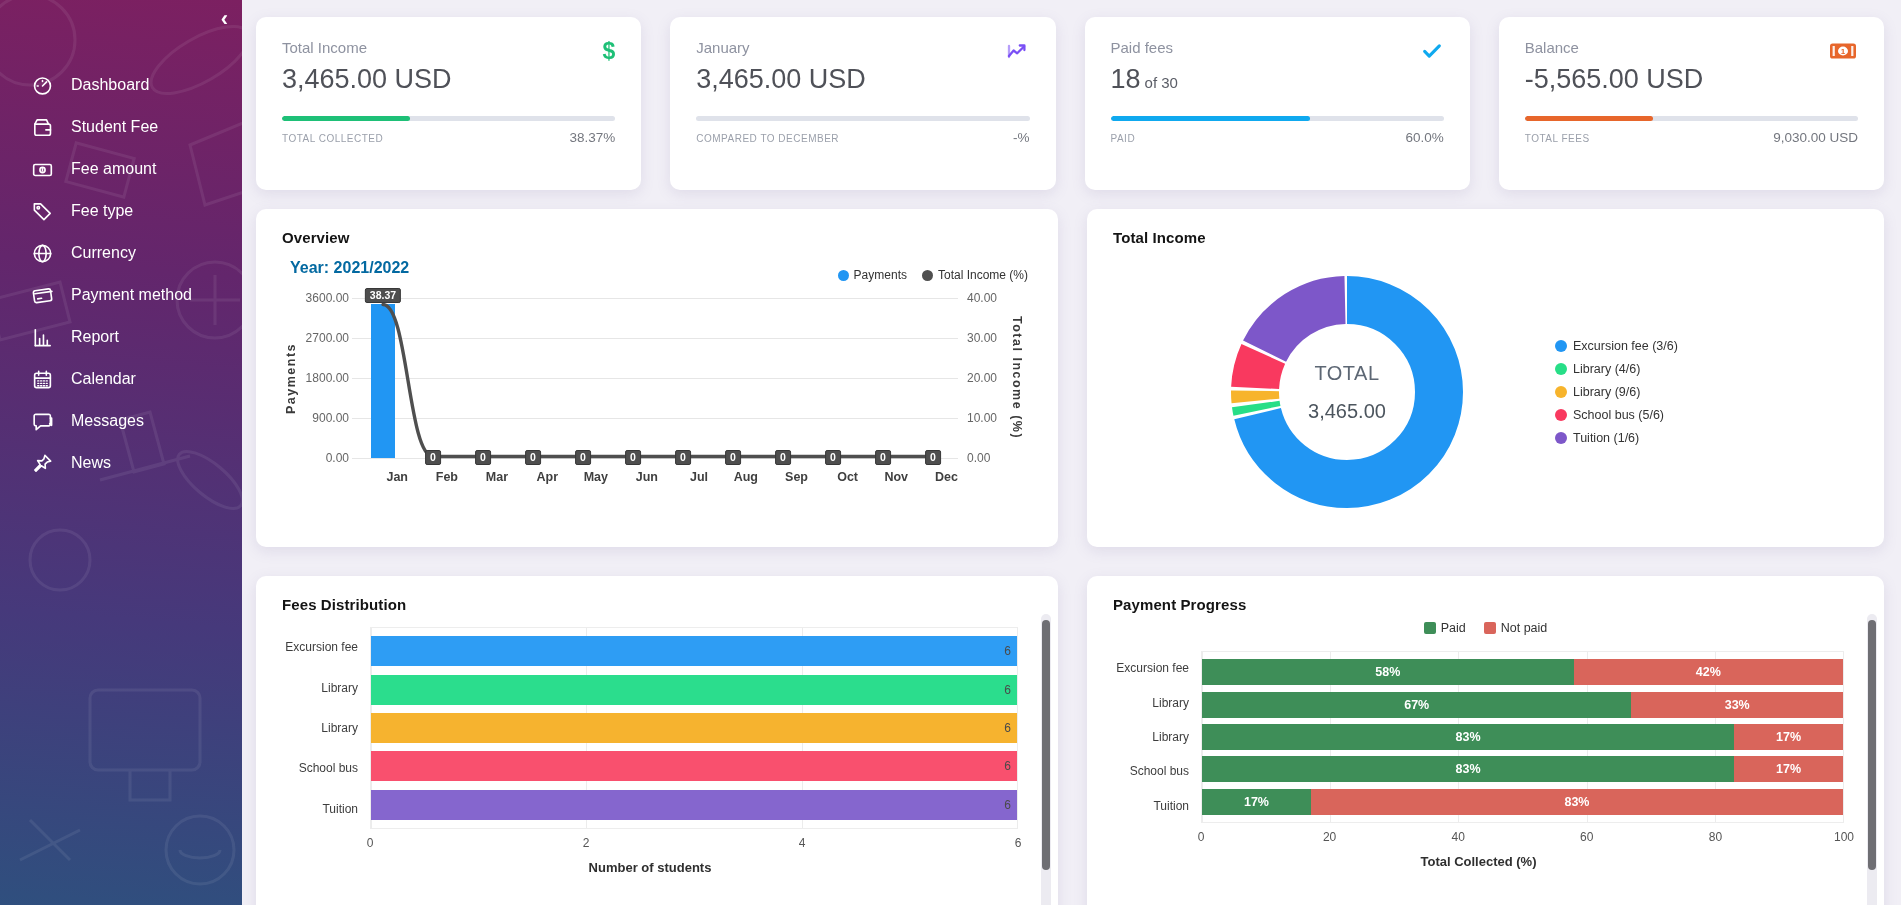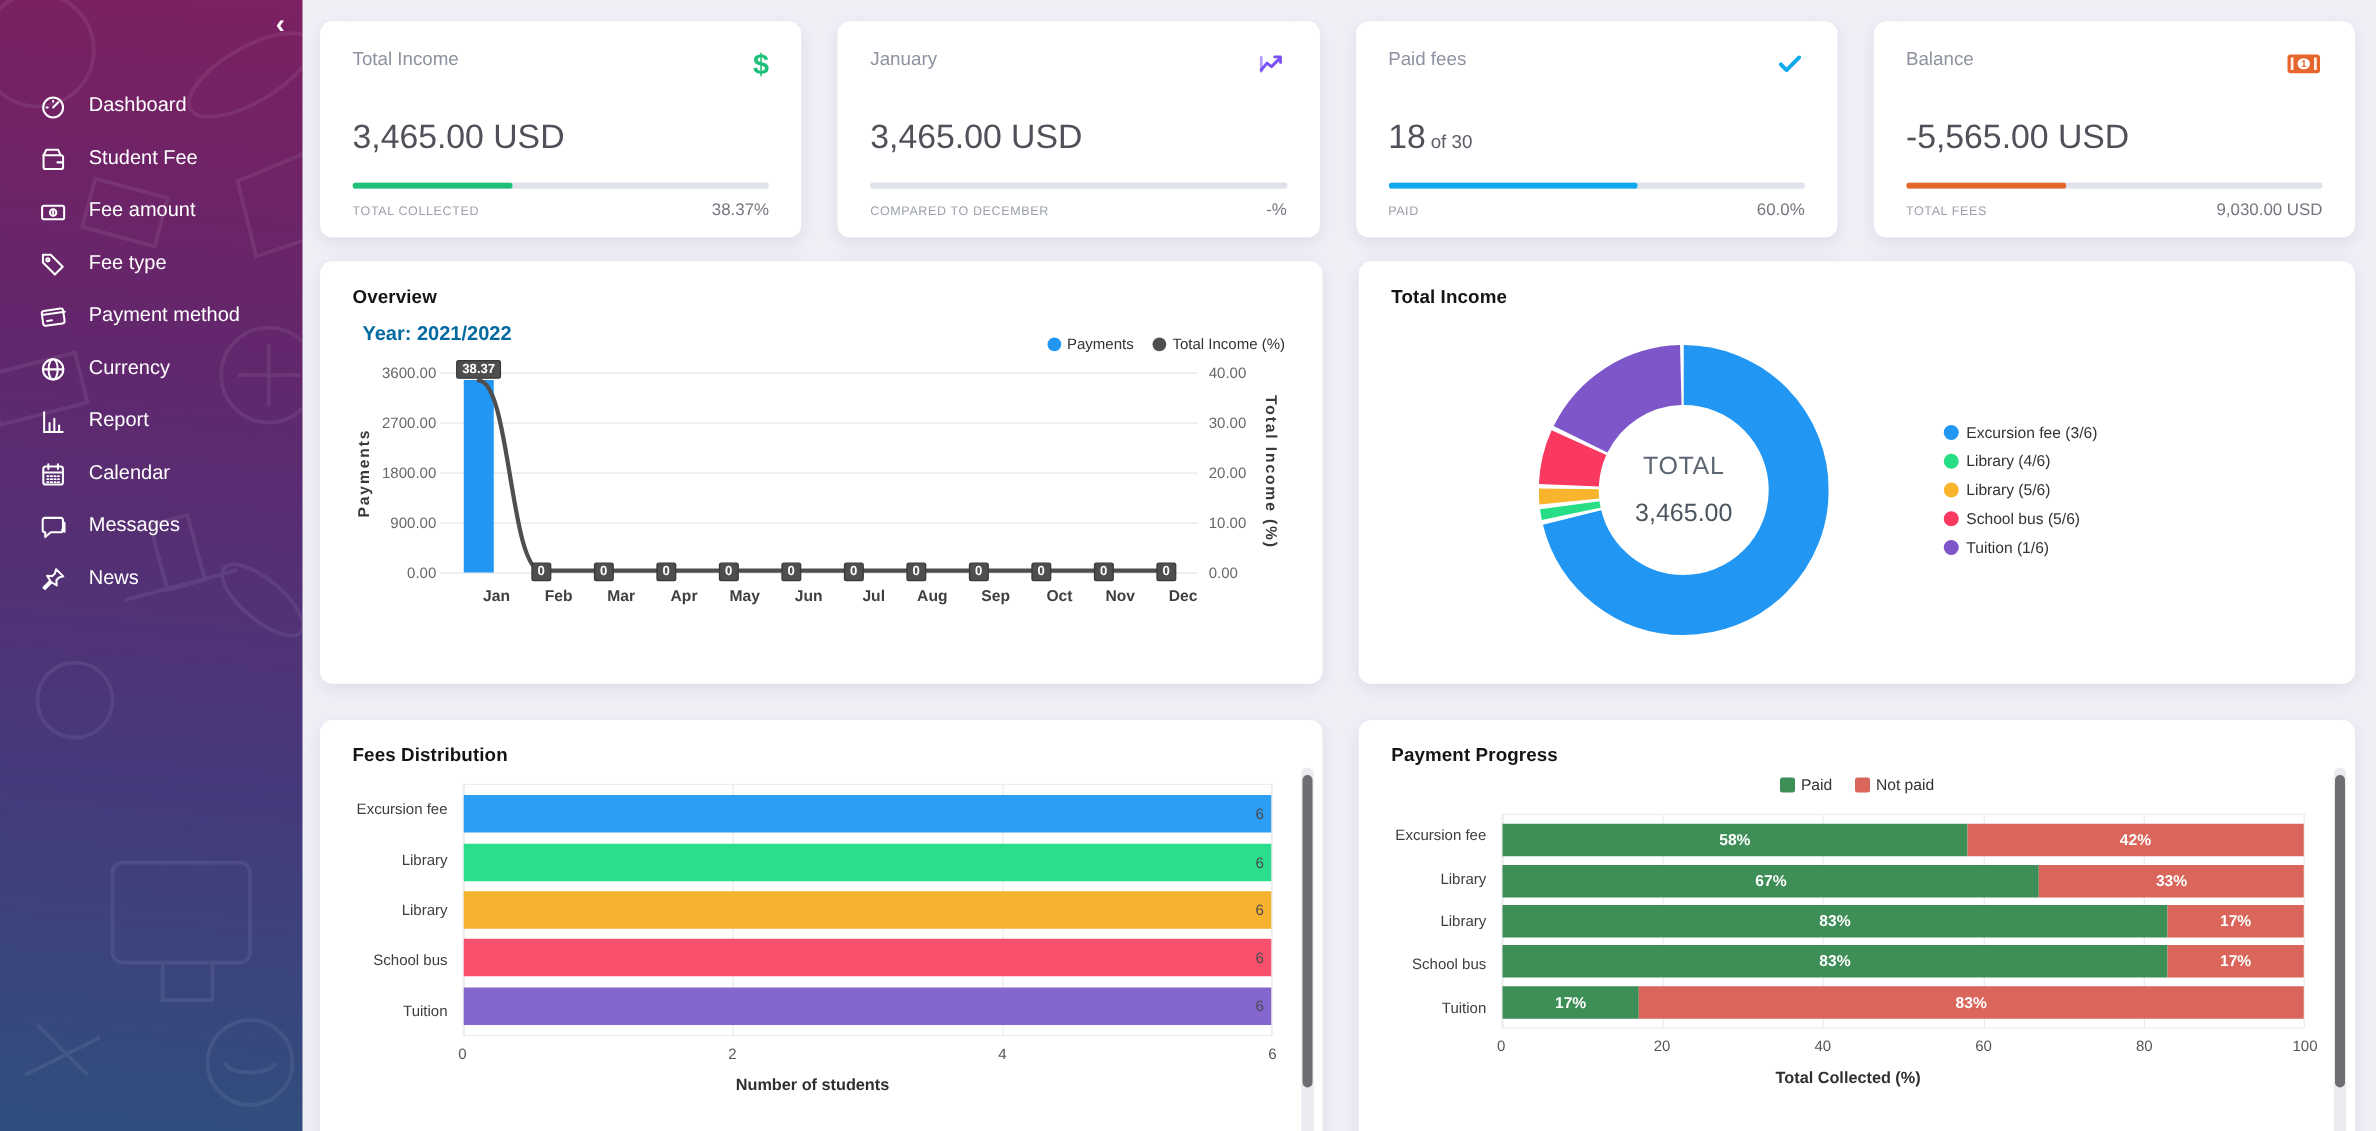--- a/index.html
+++ b/index.html
@@ -20,21 +20,21 @@
   main{flex:1;padding:17px 17px 0 14px}
   .card{background:#fff;border-radius:10px;box-shadow:0 4px 14px rgba(130,120,165,.16);position:relative;overflow:hidden}
   .card h3{font-size:15px;font-weight:700;color:#141414;letter-spacing:.1px}
 
   
   .stats-row{display:grid;grid-template-columns:repeat(4,1fr);gap:29px;height:173px;margin-bottom:19px}
   .stat-card{padding:22px 26px}
   .stat-head{display:flex;justify-content:space-between;align-items:flex-start}
   .stat-label{font-size:15px;color:#8e92a0}
   .stat-icon{height:24px;display:flex;align-items:center}
-  .stat-value{font-size:27px;color:#4f5158;margin-top:31px;white-space:nowrap}
+  .stat-value{font-size:27px;color:#4f5158;margin-top:1px;white-space:nowrap}
   .stat-value .sfx{font-size:15px;color:#5a5d66;margin-left:4px}
   .stat-progress{height:5px;border-radius:3px;background:#dfe2ea;margin-top:21px;overflow:hidden}
   .stat-progress>div{height:100%;border-radius:3px}
   .stat-footer{display:flex;justify-content:space-between;align-items:baseline;margin-top:9px}
   .stat-footer .fl{font-size:10px;color:#9ba0ab;letter-spacing:.5px}
   .stat-footer .fv{font-size:13.5px;color:#74777f}
 
   
   .charts-grid{display:grid;grid-template-columns:802px 1fr;grid-template-rows:338px 352px;gap:29px}
   .chart-card{padding:20px 26px}
@@ -152,36 +152,36 @@
           <svg viewBox="0 0 24 24" fill="none" stroke="#fff" stroke-width="1.7" stroke-linecap="round" stroke-linejoin="round">
             <path d="M3.5 10.5V4h6.5l10 10-6.5 6.5z"></path>
             <circle cx="7.6" cy="8.1" r="1.3"></circle>
           </svg>
         </span>
         <span>Fee type</span>
       </div>
       <div class="side-item">
         <span class="side-icon">
           <svg viewBox="0 0 24 24" fill="none" stroke="#fff" stroke-width="1.7" stroke-linecap="round" stroke-linejoin="round">
+            <circle cx="12" cy="12" r="8.5"></circle>
+            <path d="M3.5 12h17"></path>
+            <ellipse cx="12" cy="12" rx="3.8" ry="8.5"></ellipse>
+          </svg>
+        </span>
+        <span>Currency</span>
+      </div>
+      <div class="side-item">
+        <span class="side-icon">
+          <svg viewBox="0 0 24 24" fill="none" stroke="#fff" stroke-width="1.7" stroke-linecap="round" stroke-linejoin="round">
             <rect x="3" y="6" width="18" height="12.5" rx="2" transform="rotate(-8 12 12)"></rect>
             <path d="M4 10.2l17.8-2.5"></path>
             <path d="M7 15.5l4-.6"></path>
           </svg>
         </span>
         <span>Payment method</span>
-      </div>
-      <div class="side-item">
-        <span class="side-icon">
-          <svg viewBox="0 0 24 24" fill="none" stroke="#fff" stroke-width="1.7" stroke-linecap="round" stroke-linejoin="round">
-            <circle cx="12" cy="12" r="8.5"></circle>
-            <path d="M3.5 12h17"></path>
-            <ellipse cx="12" cy="12" rx="3.8" ry="8.5"></ellipse>
-          </svg>
-        </span>
-        <span>Currency</span>
       </div>
       <div class="side-item">
         <span class="side-icon">
           <svg viewBox="0 0 24 24" fill="none" stroke="#fff" stroke-width="1.7" stroke-linecap="round" stroke-linejoin="round">
             <path d="M4.5 4v16.5"></path>
             <path d="M4.5 20.5H20"></path>
             <path d="M9 20v-7M13 20V9.5M17 20v-5"></path>
           </svg>
         </span>
         <span>Report</span>
@@ -403,21 +403,21 @@
             <div class="li">
               <span class="dot" style="background: rgb(33, 150, 243);"></span>
               <span>Excursion fee (3/6)</span>
             </div>
             <div class="li">
               <span class="dot" style="background: rgb(39, 222, 135);"></span>
               <span>Library (4/6)</span>
             </div>
             <div class="li">
               <span class="dot" style="background: rgb(247, 180, 44);"></span>
-              <span>Library (5/6)</span>
+              <span>Library (9/6)</span>
             </div>
             <div class="li">
               <span class="dot" style="background: rgb(249, 57, 95);"></span>
               <span>School bus (5/6)</span>
             </div>
             <div class="li">
               <span class="dot" style="background: rgb(125, 87, 201);"></span>
               <span>Tuition (1/6)</span>
             </div>
           </div>

